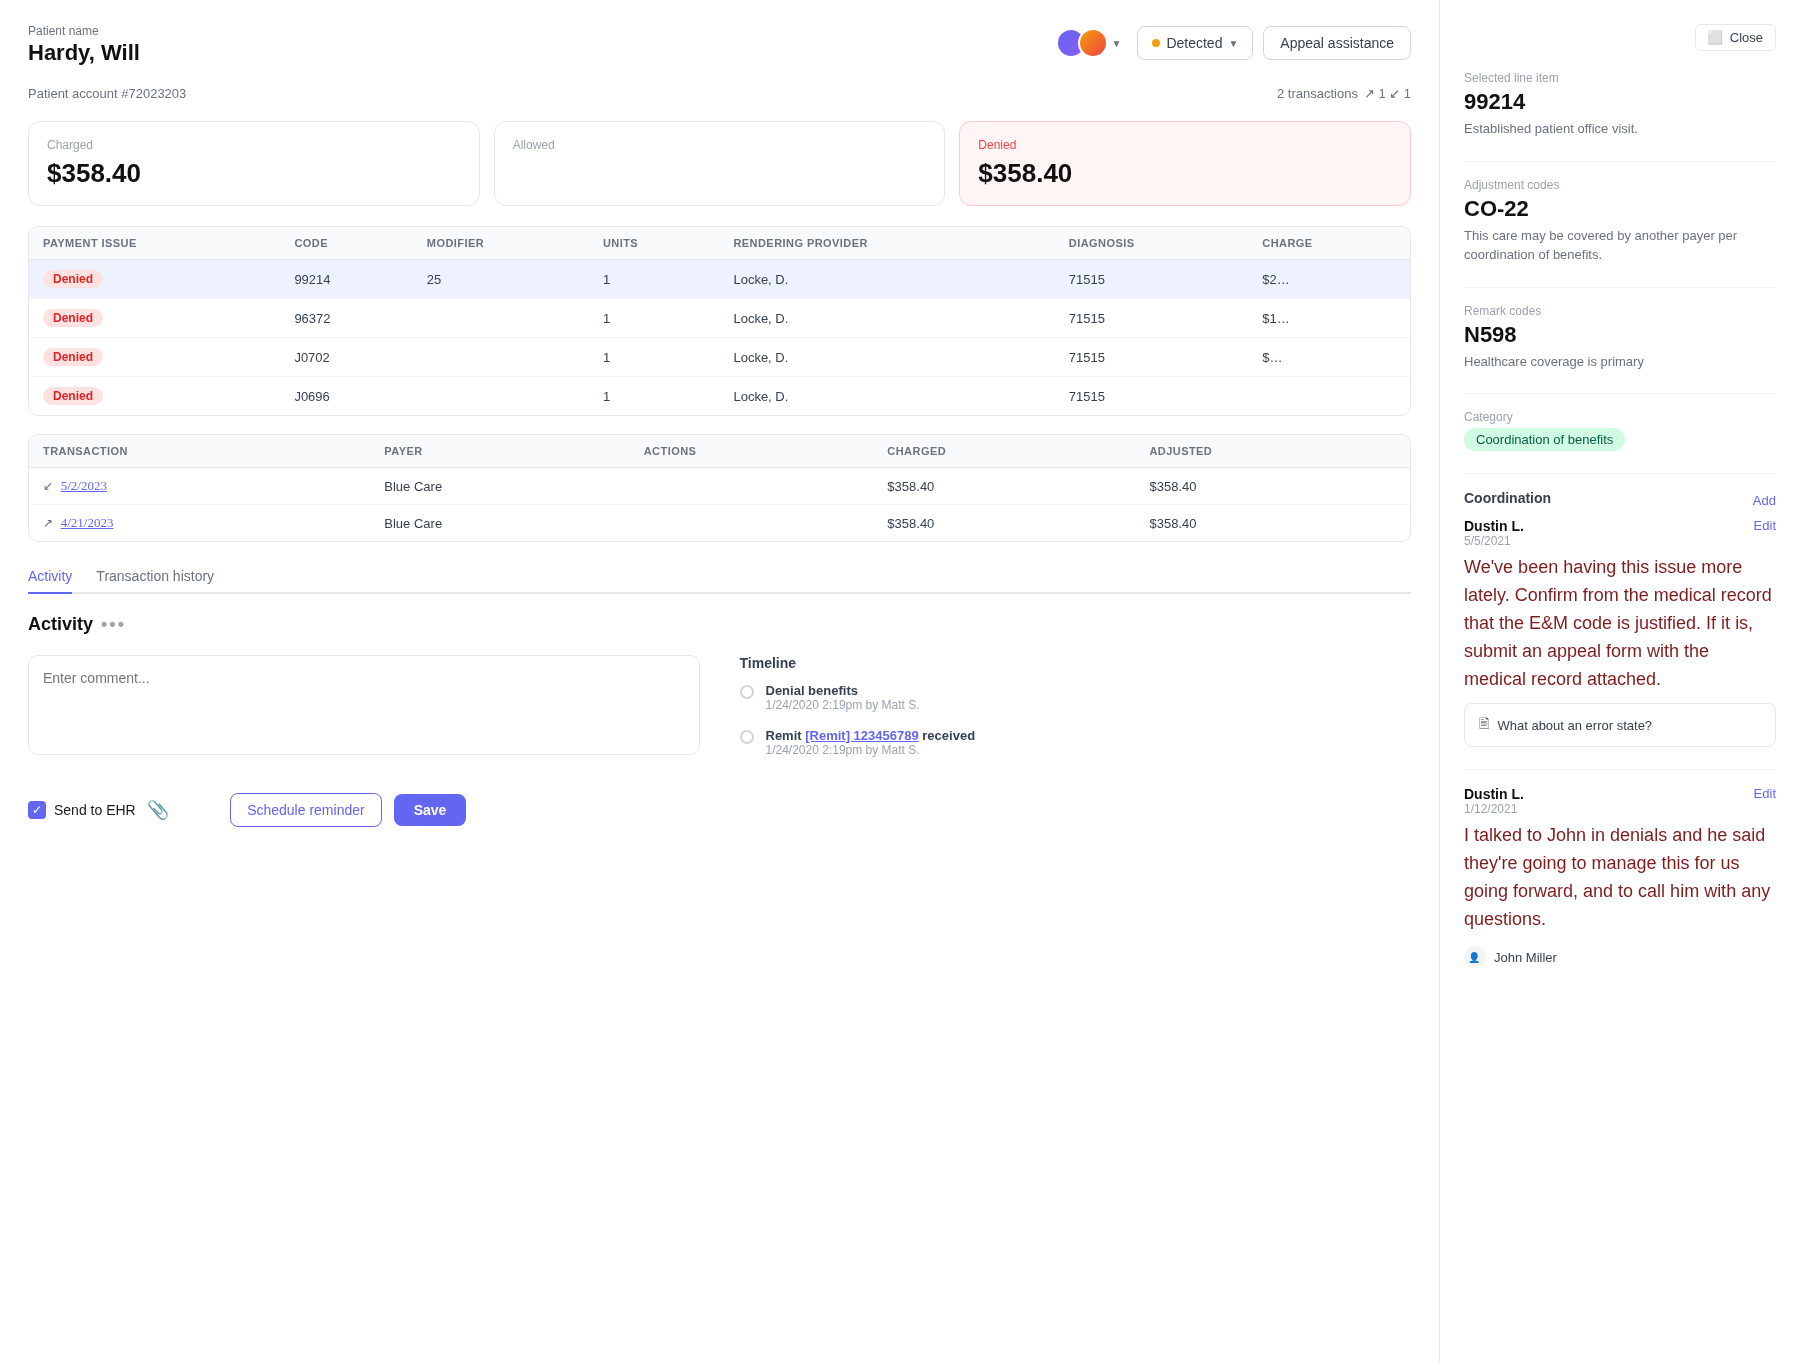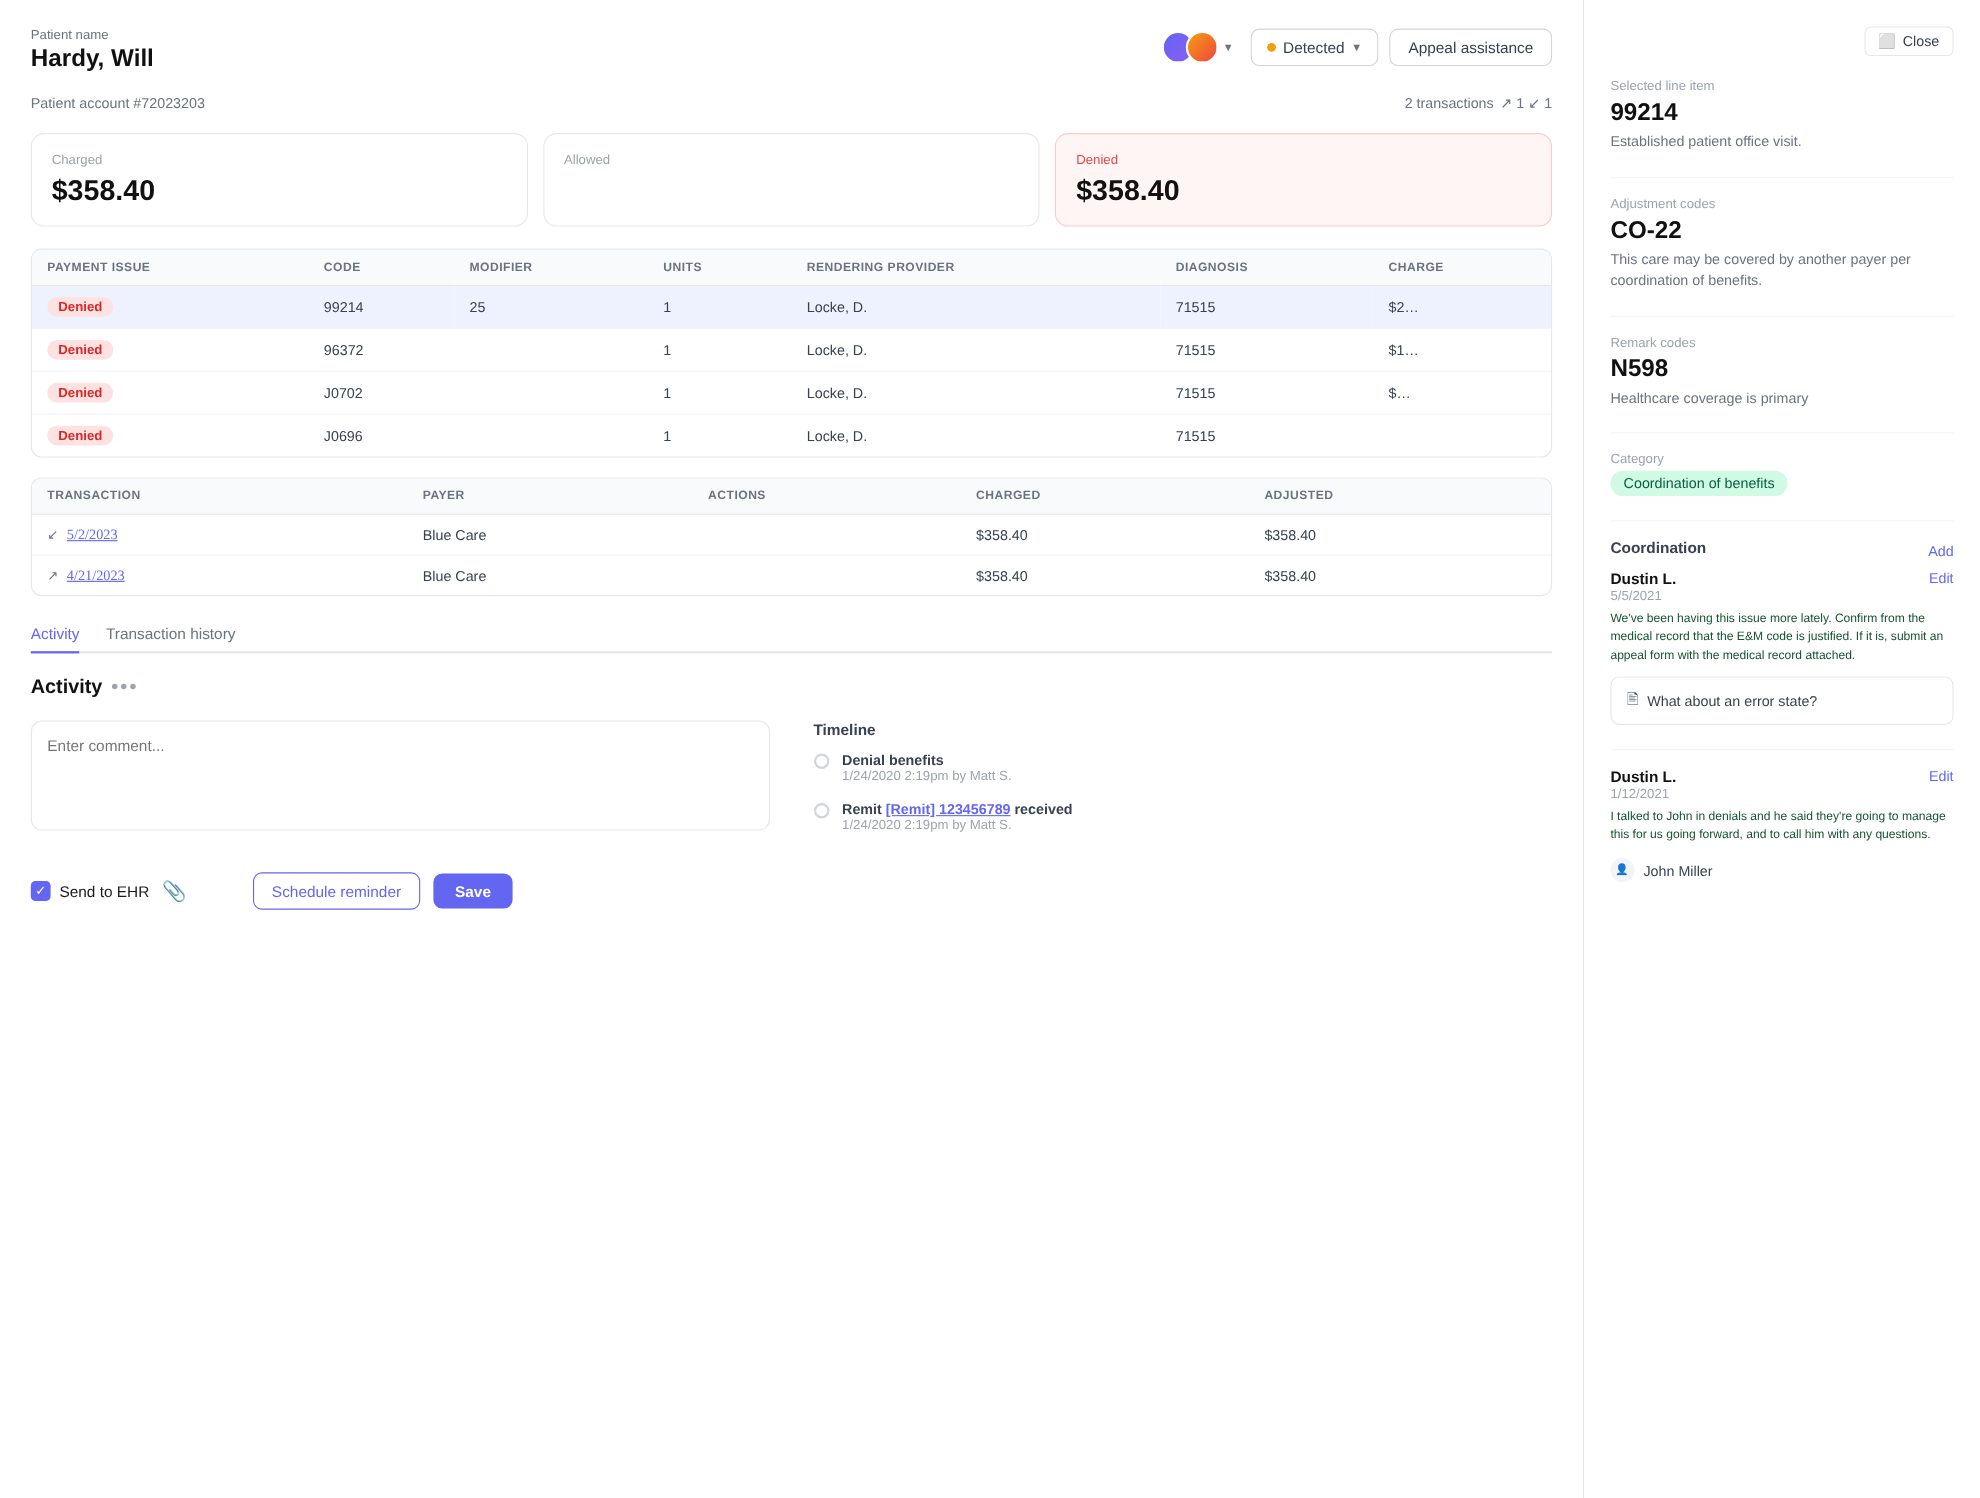--- a/index.html
+++ b/index.html
@@ -76,21 +76,21 @@
     .rp-label { font-size: 12px; color: #9ca3af; margin-bottom: 4px; }
     .rp-value { font-size: 22px; font-weight: 700; color: #111; margin-bottom: 4px; }
     .rp-desc { font-size: 13px; color: #6b7280; line-height: 1.5; }
     .divider { border: none; border-top: 1px solid #f3f4f6; margin: 16px 0; }
     .category-badge { display: inline-block; background: #d1fae5; color: #065f46; font-size: 13px; font-weight: 500; padding: 4px 12px; border-radius: 999px; }
     .instructions-row { display: flex; justify-content: space-between; align-items: center; margin-bottom: 8px; }
     .add-link { color: #6366f1; font-size: 13px; font-weight: 500; cursor: pointer; }
     .edit-link { color: #6366f1; font-size: 13px; font-weight: 500; cursor: pointer; }
     .note-author { font-size: 14px; font-weight: 700; color: #111; }
     .note-date { font-size: 12px; color: #9ca3af; }
-    .note-body { font-size: 11px; color: #14532d; line-height: 1.55; margin-top: 6px; }
+    .note-body { font-size: 18px; color: #7f1d1d; line-height: 1.55; margin-top: 6px; }
     .error-state-btn { width: 100%; background: #fff; border: 1.5px solid #e5e7eb; border-radius: 8px; padding: 10px 14px; display: flex; align-items: center; gap: 8px; cursor: pointer; font-size: 13px; color: #374151; margin-top: 10px; }
     .note-header-row { display: flex; justify-content: space-between; align-items: flex-start; }
     .person-row { display: flex; align-items: center; gap: 8px; margin-top: 12px; }
     .person-icon { width: 22px; height: 22px; border-radius: 50%; background: #f3f4f6; display: flex; align-items: center; justify-content: center; font-size: 10px; }
     .person-name { font-size: 13px; font-weight: 500; color: #374151; }
     .clear { clear: both; }
     .table-wrap { border: 1.5px solid #e5e7eb; border-radius: 10px; overflow: hidden; margin-bottom: 18px; }
     .table-wrap table { width: 100%; border-collapse: collapse; }
     .table-wrap table th { background: #f9fafb; font-size: 11px; font-weight: 700; color: #6b7280; text-transform: uppercase; letter-spacing: 0.04em; padding: 10px 14px; text-align: left; border-bottom: 1.5px solid #e5e7eb; }
     .table-wrap table td { padding: 10px 14px; font-size: 13px; color: #374151; border-bottom: 1px solid #f3f4f6; }

